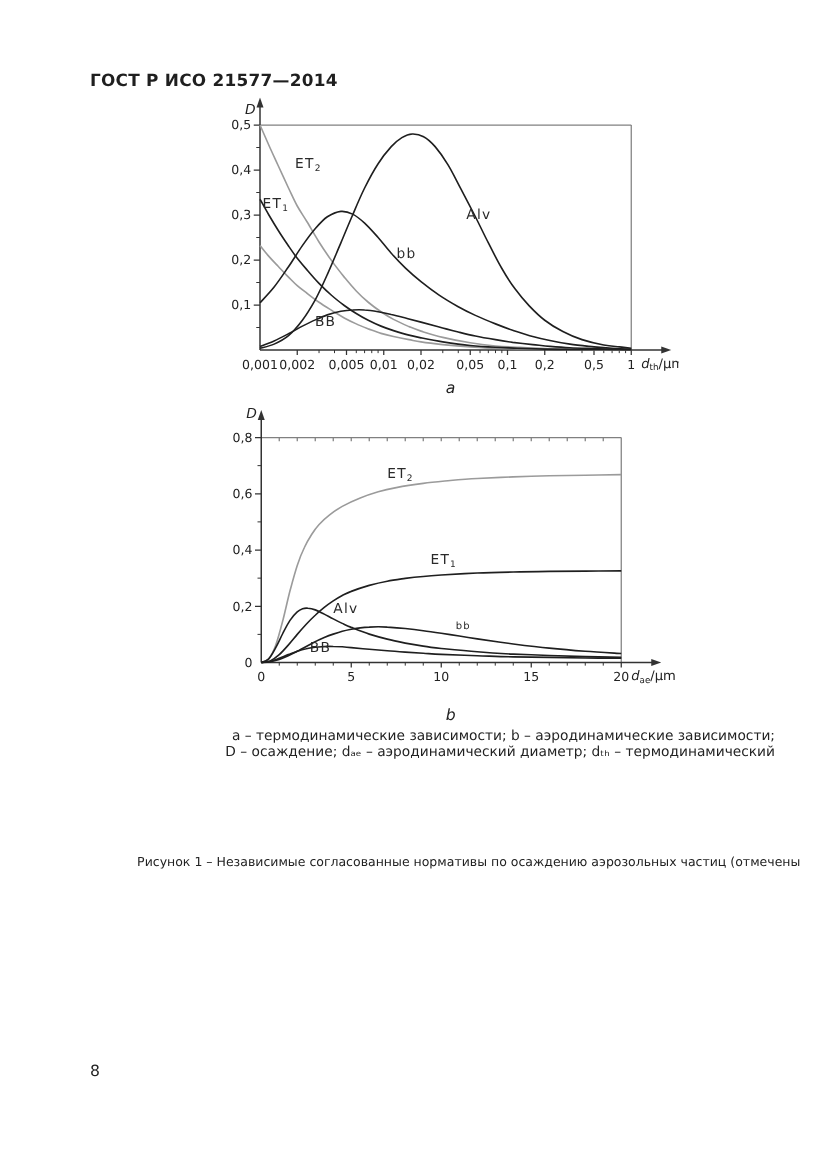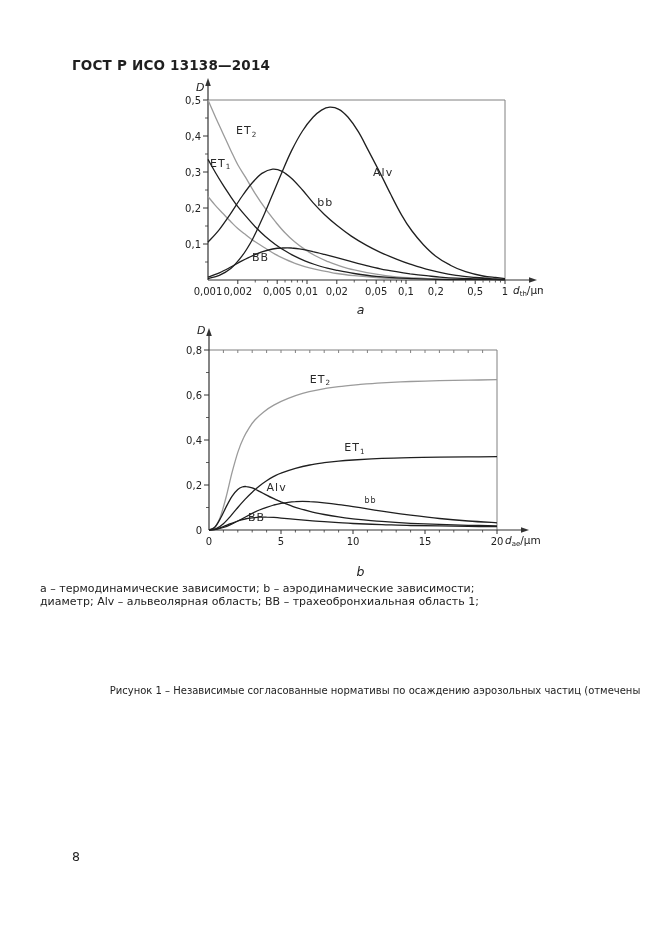--- a/index.html
+++ b/index.html
@@ -9,32 +9,32 @@
     overflow:hidden;margin:0 auto;box-shadow:0 0 6px rgba(0,0,0,.4);
   }
   .hdr{position:absolute;left:72px;top:57px;font-size:13.5px;font-weight:bold;letter-spacing:.2px;}
   .chart{position:absolute;width:365px;height:240px;}
   #chart-a{left:178px;top:78px;}
   #chart-b{left:178px;top:322px;}
   .sublabel{position:absolute;left:178px;width:365px;text-align:center;
     font-style:italic;font-size:12.5px;color:#222;}
   #sublabel-a{top:302px;}
   #sublabel-b{top:564px;}
-  .legend{position:absolute;left:40px;top:582px;width:580px;text-align:left;
+  .legend{position:absolute;left:40px;top:582px;width:580px;text-align:right;
     font-size:11px;line-height:13.2px;color:#222;}
   .caption{position:absolute;left:36px;top:684px;width:590px;text-align:center;
     font-size:10px;line-height:14px;color:#222;margin-left:44px;}
   .pagenum{position:absolute;left:72px;top:849px;font-size:12.5px;}
   svg text{font-family:"DejaVu Sans","Liberation Sans",sans-serif;}
 </style>
 </head>
 <body>
 
 <div class="page">
-  <div class="hdr">ГОСТ Р ИСО 13138—2014</div>
+  <div class="hdr">ГОСТ Р ИСО 21577—2014</div>
 
   <div class="chart" id="chart-a">
     <svg width="365" height="240" viewBox="0 0 365 240">
         <line x1="30" y1="22" x2="327" y2="22" stroke="#808080" stroke-width="1"></line>
         <line x1="327" y1="22" x2="327" y2="202" stroke="#808080" stroke-width="1"></line>
         <line x1="30" y1="202" x2="30" y2="6" stroke="#333333" stroke-width="1.2"></line>
         <polygon points="30,0 27.2,8 32.8,8" fill="#333333"></polygon>
         <line x1="30" y1="202" x2="353" y2="202" stroke="#333333" stroke-width="1.2"></line>
         <polygon points="359,202 351,199.2 351,204.8" fill="#333333"></polygon>
         <text x="30" y="217" text-anchor="middle" font-size="10" fill="#222222">0,001</text>
@@ -182,21 +182,21 @@
         <text x="166.36" y="129.25" font-size="11" fill="#2a2a2a" letter-spacing="1"><tspan>ET</tspan><tspan font-size="7.2" dy="2.5">1</tspan></text>
         <text x="88.6" y="168.625" font-size="11" fill="#2a2a2a" letter-spacing="1"><tspan>Alv</tspan></text>
         <text x="186.52" y="181" font-size="8" fill="#2a2a2a" letter-spacing="1"><tspan>bb</tspan></text>
         <text x="69.88" y="199.45" font-size="11" fill="#2a2a2a" letter-spacing="1"><tspan>BB</tspan></text>
       </svg>
   </div>
   <div class="sublabel" id="sublabel-b">b</div>
 
   <div class="legend">
     <div>a – термодинамические зависимости; b – аэродинамические зависимости;</div>
-    <div>диаметр; Alv – альвеолярная область; BB – трахеобронхиальная область 1;</div>
+    <div>D – осаждение; dₐₑ – аэродинамический диаметр; dₜₕ – термодинамический</div>
   </div>
 
   <div class="caption">
     <div>Рисунок 1 – Независимые согласованные нормативы по осаждению аэрозольных частиц (отмечены</div>
   </div>
 
   <div class="pagenum">8</div>
 </div>
 
 </body></html>

